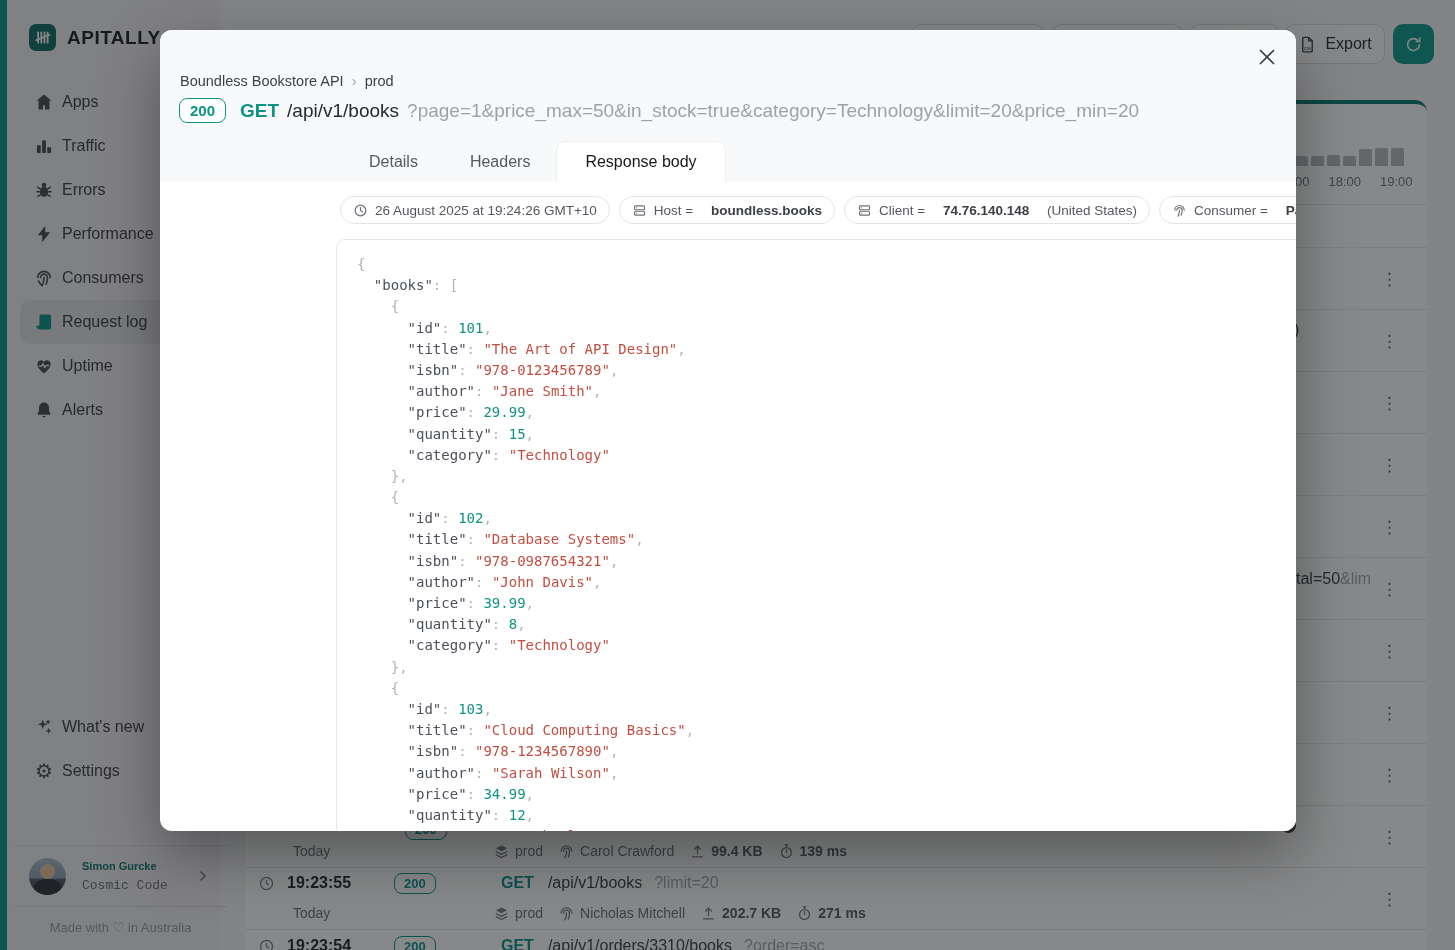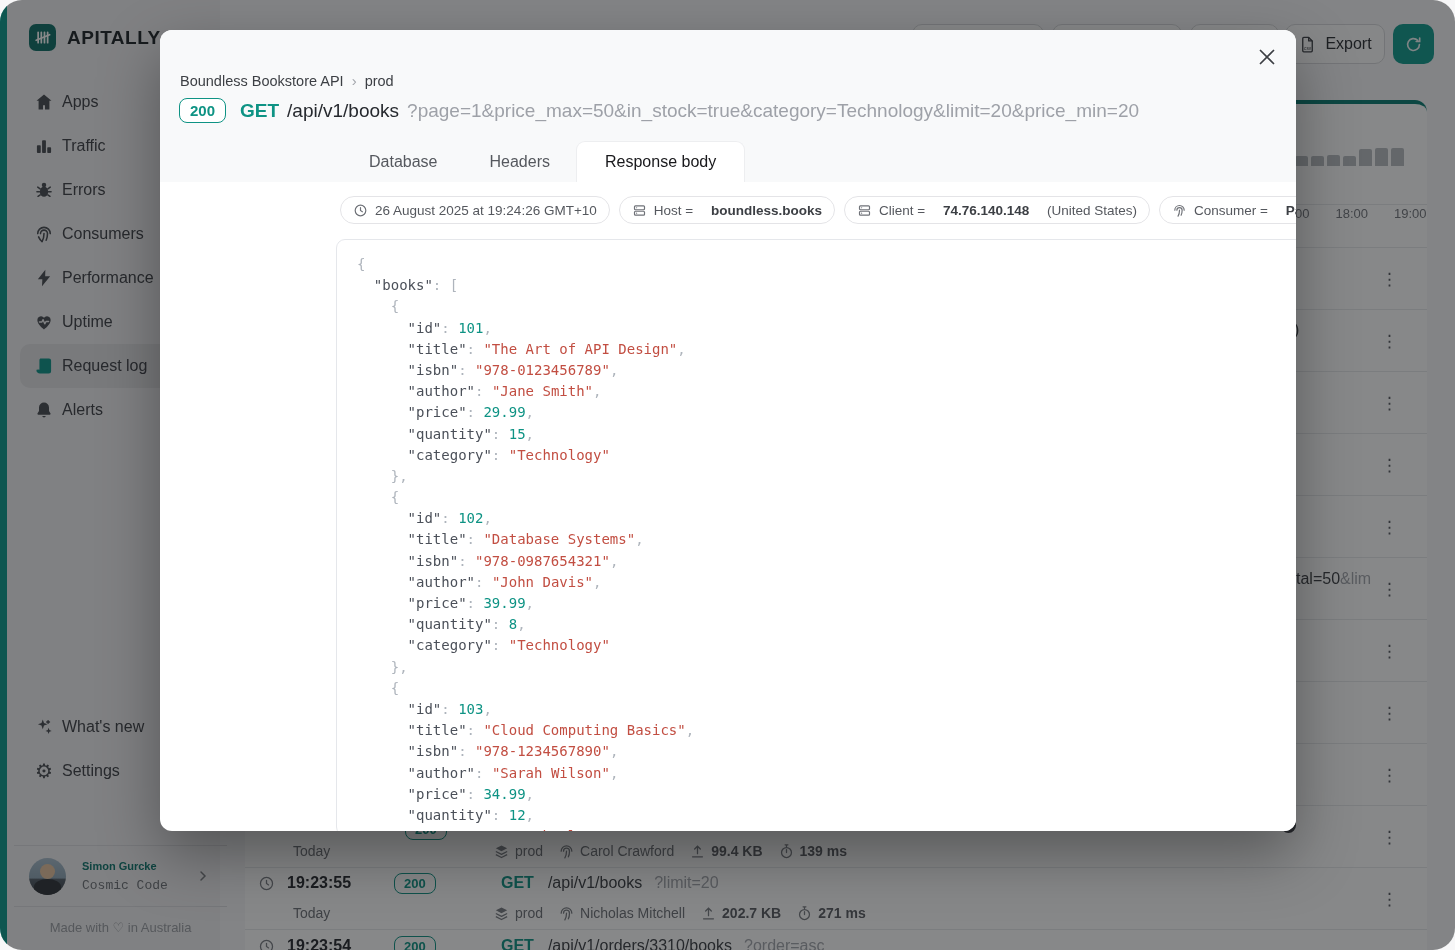--- a/index.html
+++ b/index.html
@@ -1,18 +1,18 @@
 <!DOCTYPE html>
 <html><head>
 <meta charset="utf-8">
 <style>
   * { margin:0; padding:0; box-sizing:border-box; }
   html,body { width:1455px; height:950px; overflow:hidden; }
   body { font-family:"Liberation Sans", sans-serif; background:#f7f7f8; color:#27272a; }
-  .app { position:relative; width:1455px; height:950px; overflow:hidden;border-radius:22px; }
+  .app { position:relative; width:1455px; height:950px; overflow:hidden; }
 
   
   .accent-strip { position:absolute; left:0; top:0; width:7px; height:950px; background:#0a9a8d; }
   .sidebar { position:absolute; left:7px; top:0; width:213px; height:950px; background:#f1f1f2; }
   .logo-row { position:absolute; left:22px; top:24px; display:flex; align-items:center; gap:11px; }
   .logo-box { width:27px; height:27px; border-radius:7px; background:#0f6e66; display:flex; align-items:center; justify-content:center; }
   .logo-box svg { width:19px; height:19px; }
   .logo-text { font-size:19px; font-weight:800; letter-spacing:.5px; color:#1f2428; }
   .nav { position:absolute; left:13px; top:80px; width:194px; }
   .nav.bottom { top:705px; }
@@ -35,21 +35,21 @@
   .ghost-btn { position:absolute; top:24px; height:38px; background:#fdfdfd; border:1px solid #d6d7da; border-radius:10px; }
   .btn-export { position:absolute; left:1285px; top:24px; width:100px; height:40px; background:#fdfdfd; border:1px solid #d6d7da; border-radius:10px; display:flex; align-items:center; justify-content:center; gap:8px; font-size:16px; color:#2b2e33; cursor:pointer; }
   .btn-export .ic { width:19px; height:19px; color:#3c3f44; }
   .btn-refresh { position:absolute; left:1393px; top:24px; width:41px; height:40px; background:#109a8d; border-radius:10px; display:flex; align-items:center; justify-content:center; cursor:pointer; }
   .btn-refresh .ic { width:19px; height:19px; color:#eef7f6; }
 
   
   .card { position:absolute; left:245px; top:100px; width:1182px; height:850px; background:#ffffff; border-radius:12px 12px 0 0; border-top:4px solid #0b7d73; }
   .chart { position:absolute; left:1050px; top:40px; height:22px; display:flex; align-items:flex-end; gap:3px; }
   .chart .bar { width:13px; background:#b9bcc1; border-radius:2px 2px 0 0; }
-  .chart-labels { position:absolute; top:70px; left:1050px; width:130px; display:flex; gap:26px; font-size:13px; color:#73767c;margin-top:32px; }
+  .chart-labels { position:absolute; top:70px; left:1050px; width:130px; display:flex; gap:19px; font-size:13px; color:#73767c; }
   .card-div { position:absolute; left:0; top:100px; width:1182px; height:1px; background:#e7e8ea; }
   .thead-stub { position:absolute; left:0; top:100px; width:1182px; height:43px; }
   .rows { position:absolute; left:0; top:143px; width:1182px; }
   .trow { position:relative; width:1182px; height:62px; border-top:1px solid #e7e8ea; cursor:pointer; }
   .kebab { position:absolute; right:23px; top:50%; transform:translateY(-50%); font-size:17px; color:#55585e; line-height:1; padding:4px 6px; cursor:pointer; }
 
   .row-line1 { position:absolute; left:13px; display:flex; align-items:center; gap:12px; font-size:16px; height:22px; }
   .row-line2 { position:absolute; left:48px; display:flex; align-items:center; font-size:14px; color:#6f7278; height:18px; }
   .rl-time { font-weight:700; color:#26292e; width:95px; }
   .rl-badgecell { width:95px; }
@@ -131,47 +131,47 @@
               <ellipse cx="12" cy="14" rx="5" ry="6.2"></ellipse>
               <circle cx="12" cy="6" r="2.7"></circle>
             </g>
             <g stroke="currentColor" stroke-width="1.8" stroke-linecap="round">
               <path d="M4.5 8.5 7.4 10.6M19.5 8.5l-2.9 2.1M3.5 14h3.2M20.5 14h-3.2M4.8 19.6l2.7-1.8M19.2 19.6l-2.7-1.8"></path>
             </g>
           </svg>
         <span>Errors</span>
       </div>
       <div class="nav-item">
+        <svg class="ic" viewBox="0 0 24 24">
+            <path fill="currentColor" d="M13.6 2 4.6 13.6h5.4L9.6 22l9.8-12h-6z"></path>
+          </svg>
+        <span>Performance</span>
+      </div>
+      <div class="nav-item">
         <svg class="ic" viewBox="0 0 24 24" fill="none" stroke="currentColor" stroke-width="1.9" stroke-linecap="round">
             <path d="M4.5 11.5a7.5 7.5 0 0 1 15 0"></path>
             <path d="M7.8 11.5a4.2 4.2 0 0 1 8.4 0c0 3.2-.5 5.8-1.6 8"></path>
             <path d="M12 11.5c0 3.8-.8 7-2.3 9.5"></path>
             <path d="M5.5 15.5c.9 2.2 2.2 4 4 5.5"></path>
           </svg>
         <span>Consumers</span>
       </div>
-      <div class="nav-item">
-        <svg class="ic" viewBox="0 0 24 24">
-            <path fill="currentColor" d="M13.6 2 4.6 13.6h5.4L9.6 22l9.8-12h-6z"></path>
-          </svg>
-        <span>Performance</span>
+      <div class="nav-item active">
+        <svg class="ic" viewBox="0 0 24 24">
+            <path fill="currentColor" d="M7.5 3H18a2.5 2.5 0 0 1 2.5 2.5V18a3 3 0 0 1-3 3H7a3 3 0 0 1-3-3v-1.5h2.5V5.5A2.5 2.5 0 0 1 7.5 3z"></path>
+            <path fill="currentColor" d="M3 16.5h3.5V18A1.75 1.75 0 0 1 3 18z"></path>
+          </svg>
+        <span>Request log</span>
       </div>
       <div class="nav-item">
         <svg class="ic" viewBox="0 0 24 24">
             <path fill="currentColor" d="M12 21S4 15.3 4 9.7A4.4 4.4 0 0 1 12 7a4.4 4.4 0 0 1 8 2.7C20 15.3 12 21 12 21z"></path>
             <path fill="none" stroke="#f1f1f2" stroke-width="1.7" stroke-linecap="round" stroke-linejoin="round" d="M6.5 12h3l1.4-2.8 2 5 1.5-2.8h3.1"></path>
           </svg>
         <span>Uptime</span>
-      </div>
-      <div class="nav-item active">
-        <svg class="ic" viewBox="0 0 24 24">
-            <path fill="currentColor" d="M7.5 3H18a2.5 2.5 0 0 1 2.5 2.5V18a3 3 0 0 1-3 3H7a3 3 0 0 1-3-3v-1.5h2.5V5.5A2.5 2.5 0 0 1 7.5 3z"></path>
-            <path fill="currentColor" d="M3 16.5h3.5V18A1.75 1.75 0 0 1 3 18z"></path>
-          </svg>
-        <span>Request log</span>
       </div>
       <div class="nav-item">
         <svg class="ic" viewBox="0 0 24 24">
             <path fill="currentColor" d="M12 3a6 6 0 0 0-6 6v4.2L4.3 16a1 1 0 0 0 .8 1.6h13.8a1 1 0 0 0 .8-1.6L18 13.2V9a6 6 0 0 0-6-6z"></path>
             <path fill="currentColor" d="M9.8 19.3a2.3 2.3 0 0 0 4.4 0z"></path>
           </svg>
         <span>Alerts</span>
       </div>
     </div>
 
@@ -391,21 +391,21 @@
       <svg class="close-x" viewBox="0 0 24 24" fill="none" stroke="currentColor" stroke-width="1.6" stroke-linecap="round">
           <path d="M6 6l12 12M18 6 6 18"></path>
         </svg>
       <div class="req-line">
         <span class="status-badge-lg">200</span>
         <span class="req-method">GET</span>
         <span class="req-path">/api/v1/books</span>
         <span class="req-query">?page=1&amp;price_max=50&amp;in_stock=true&amp;category=Technology&amp;limit=20&amp;price_min=20</span>
       </div>
       <div class="tabs">
-        <div class="tab">Database</div>
+        <div class="tab">Details</div>
         <div class="tab">Headers</div>
         <div class="tab active">Response body</div>
       </div>
     </div>
 
     <div class="meta-row">
       <span class="chip">
         <svg class="ic" viewBox="0 0 24 24" fill="none" stroke="currentColor" stroke-width="1.9" stroke-linecap="round">
             <circle cx="12" cy="12" r="8.5"></circle>
             <path d="M12 7.5V12l3 2"></path>

